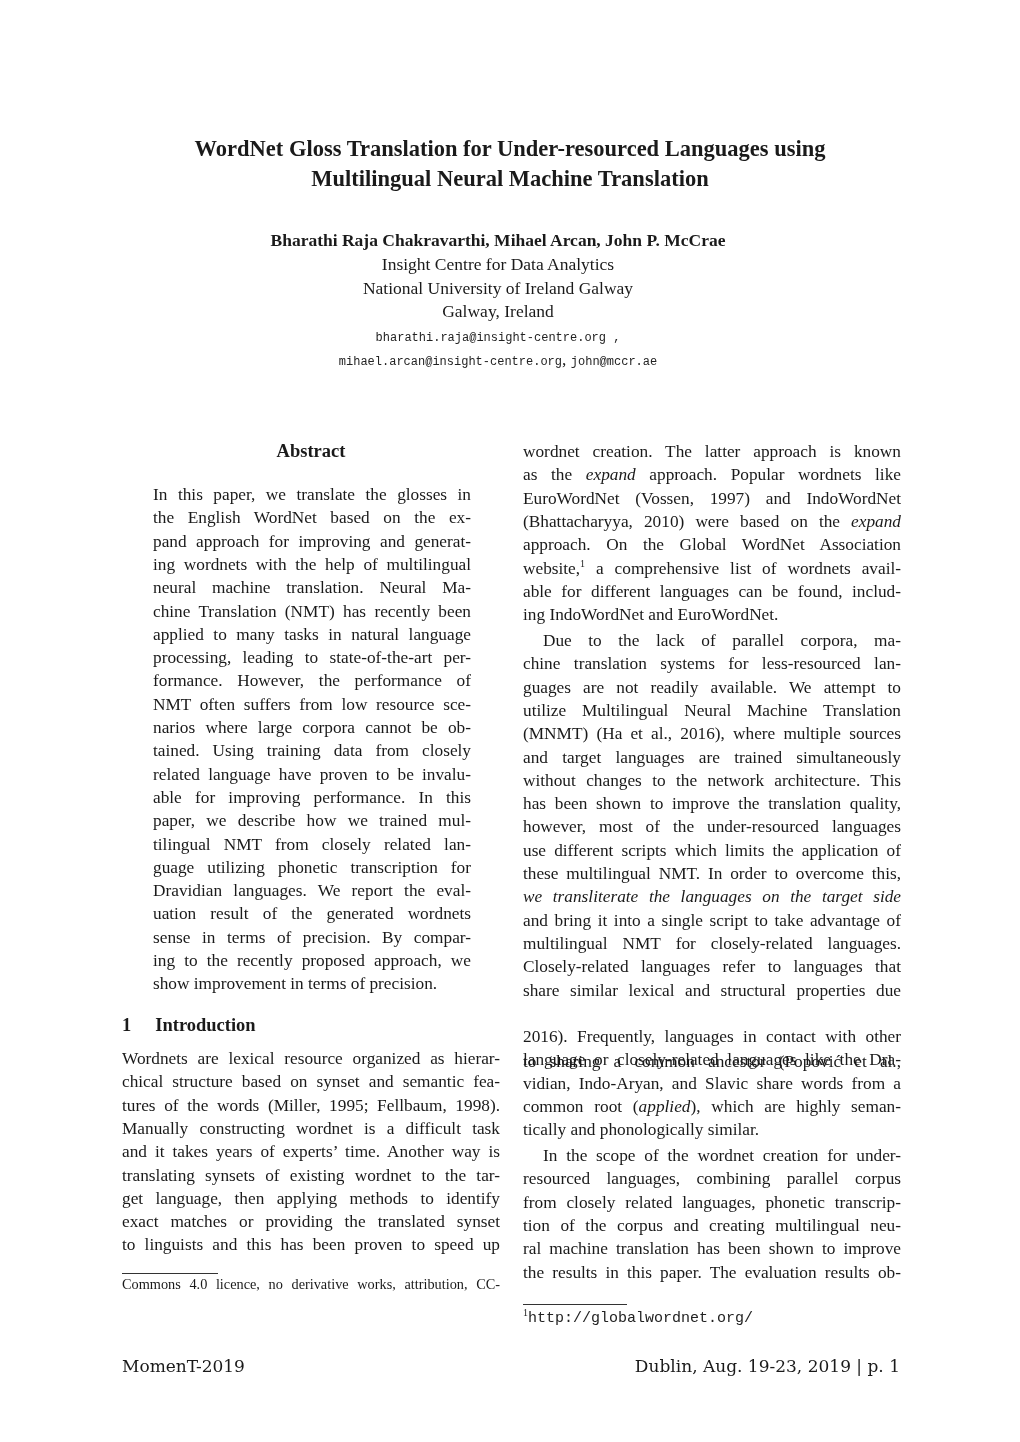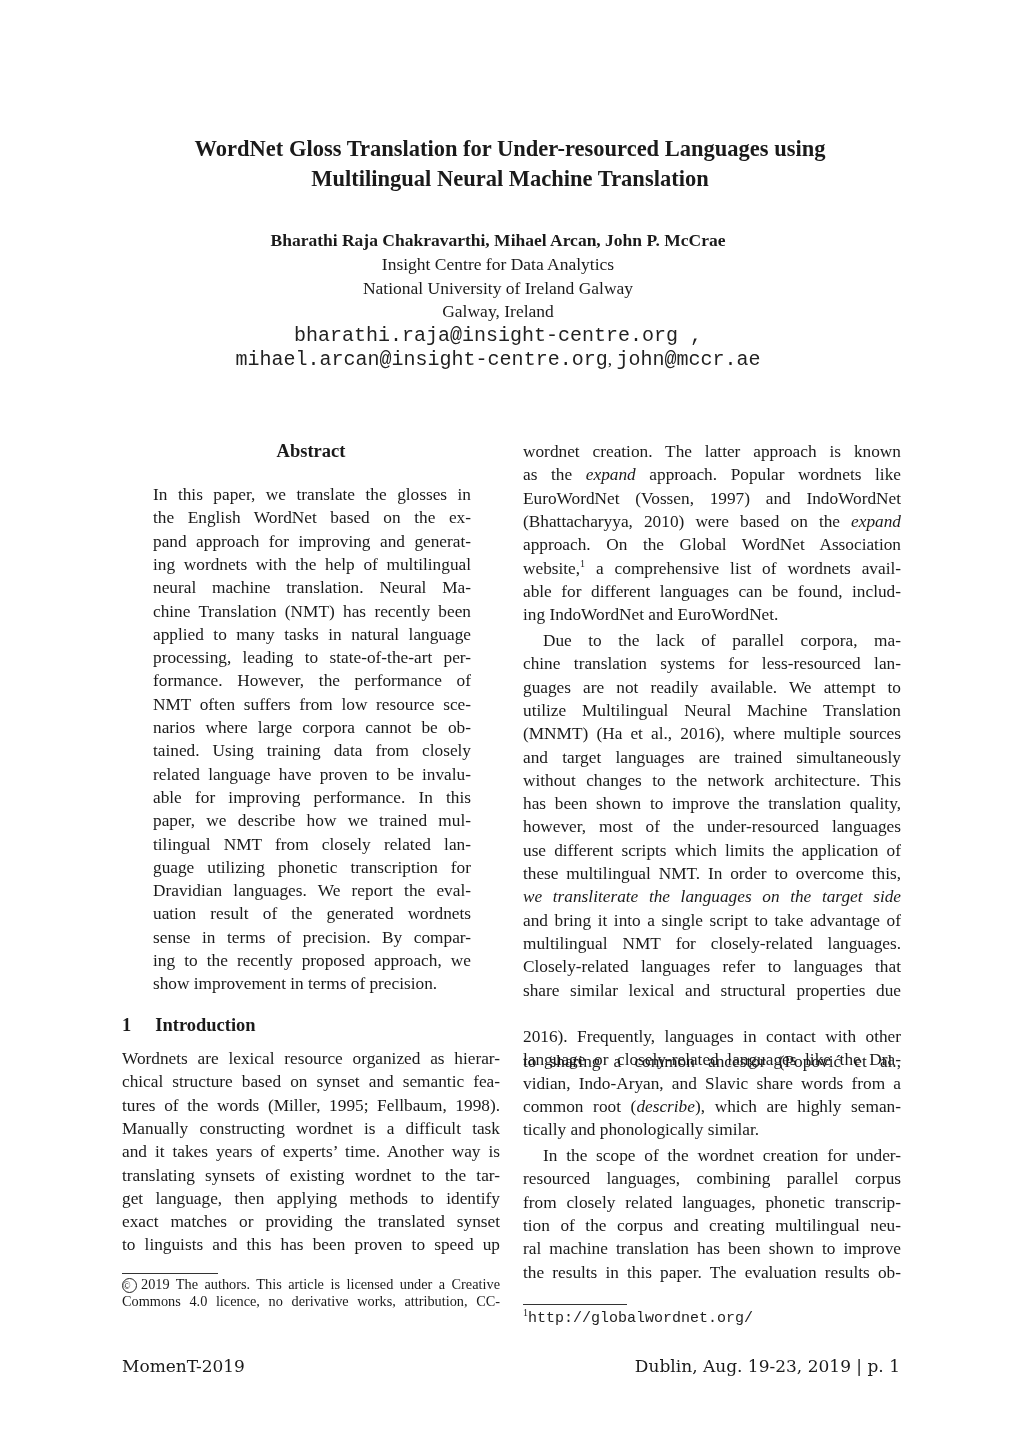--- a/index.html
+++ b/index.html
@@ -2,21 +2,21 @@
 <html><head>
 <meta charset="utf-8">
 <style>
   html, body { margin: 0; padding: 0; background: #ffffff; }
   body { width: 1020px; height: 1442px; position: relative; overflow: hidden;
          font-family: "Liberation Serif", "DejaVu Serif", serif; color: #1a1a1a; }
   .abs { position: absolute; }
   .title { left: 0; width: 1020px; text-align: center; font-weight: bold; font-size: 22.5px; line-height: 30px; }
   .center { left: 0; width: 996px; text-align: center; font-size: 17.5px; line-height: 23.6px; }
   .authors { font-weight: bold; }
-  .mono { font-family: "Liberation Mono", "DejaVu Sans Mono", monospace; font-size: 20px; color: #222; }
+  .mono { font-family: "Liberation Mono", "DejaVu Sans Mono", monospace; font-size: 12px; color: #222; }
   .heading { font-weight: bold; font-size: 18.5px; }
   .line { position: absolute; font-size: 17.3px; line-height: 22px; height: 22px; white-space: nowrap;
           text-align: justify; text-align-last: justify; overflow: visible; }
   .line.last { text-align-last: left; }
   .col1 { left: 153px; width: 318px; }
   .col1w { left: 122px; width: 378px; }
   .col2 { left: 523px; width: 378px; }
   .col2i { left: 543px; width: 358px; }
   .fnrule { position: absolute; height: 1px; background: #333; }
   .foot { font-size: 14.3px; line-height: 17px; }
@@ -105,37 +105,34 @@
     <div class="line col2" style="top: 863px;">these multilingual NMT. In order to overcome this,</div>
     <div class="line col2" style="top: 886.3px; font-style: italic;">we transliterate the languages on the target side</div>
     <div class="line col2" style="top: 909.6px;">and bring it into a single script to take advantage of</div>
     <div class="line col2" style="top: 932.9px;">multilingual NMT for closely-related languages.</div>
     <div class="line col2" style="top: 956.2px;">Closely-related languages refer to languages that</div>
     <div class="line col2" style="top: 979.5px;">share similar lexical and structural properties due</div>
     <div class="line col2" style="top: 1002.8px; margin-top: 48px;">to sharing a common ancestor (Popović et al.,</div>
     <div class="line col2" style="top: 1026.1px;">2016). Frequently, languages in contact with other</div>
     <div class="line col2" style="top: 1049.4px;">language or closely-related languages like the Dra-</div>
     <div class="line col2" style="top: 1072.7px;">vidian, Indo-Aryan, and Slavic share words from a</div>
-    <div class="line col2" style="top: 1096px;">common root (<span class="it">describe</span>), which are highly seman-</div>
+    <div class="line col2" style="top: 1096px;">common root (<span class="it">applied</span>), which are highly seman-</div>
     <div class="line col2 last" style="top: 1119.3px;">tically and phonologically similar.</div>
     <div class="line col2i" style="top: 1145px;">In the scope of the wordnet creation for under-</div>
     <div class="line col2" style="top: 1168.3px;">resourced languages, combining parallel corpus</div>
     <div class="line col2" style="top: 1191.6px;">from closely related languages, phonetic transcrip-</div>
     <div class="line col2" style="top: 1214.9px;">tion of the corpus and creating multilingual neu-</div>
     <div class="line col2" style="top: 1238.2px;">ral machine translation has been shown to improve</div>
     <div class="line col2" style="top: 1261.5px;">the results in this paper. The evaluation results ob-</div>
   </div>
 
 <div class="fnrule" style="left:122px; top:1273px; width:96px;"></div>
 <div class="fnrule" style="left:523px; top:1304px; width:104px;"></div>
 
 <div class="abs foot" style="left:122px; top:1276px; width:378px;">
-  <div style="text-align:justify; text-align-last:justify;">
-    <span style="display:inline-block; width:13px; height:13px; border:1px solid #222; border-radius:50%; font-size:10px; line-height:13px; text-align:center; margin-right:4px;">©</span><span>2019 The authors. This article is licensed under a Creative</span>
-  </div>
   <div style="text-align:justify; text-align-last:justify;">Commons 4.0 licence, no derivative works, attribution, CC-</div>
 </div>
 
 <div class="abs" style="left:523px; top:1309px; font-size:15px;">
   <span class="sup">1</span><span class="mono" style="font-size:15px;">http://globalwordnet.org/</span>
 </div>
 
 <div class="abs footer-left">MomenT-2019</div>
 <div class="abs footer-right">Dublin, Aug. 19-23, 2019 | p. 1</div>
 

